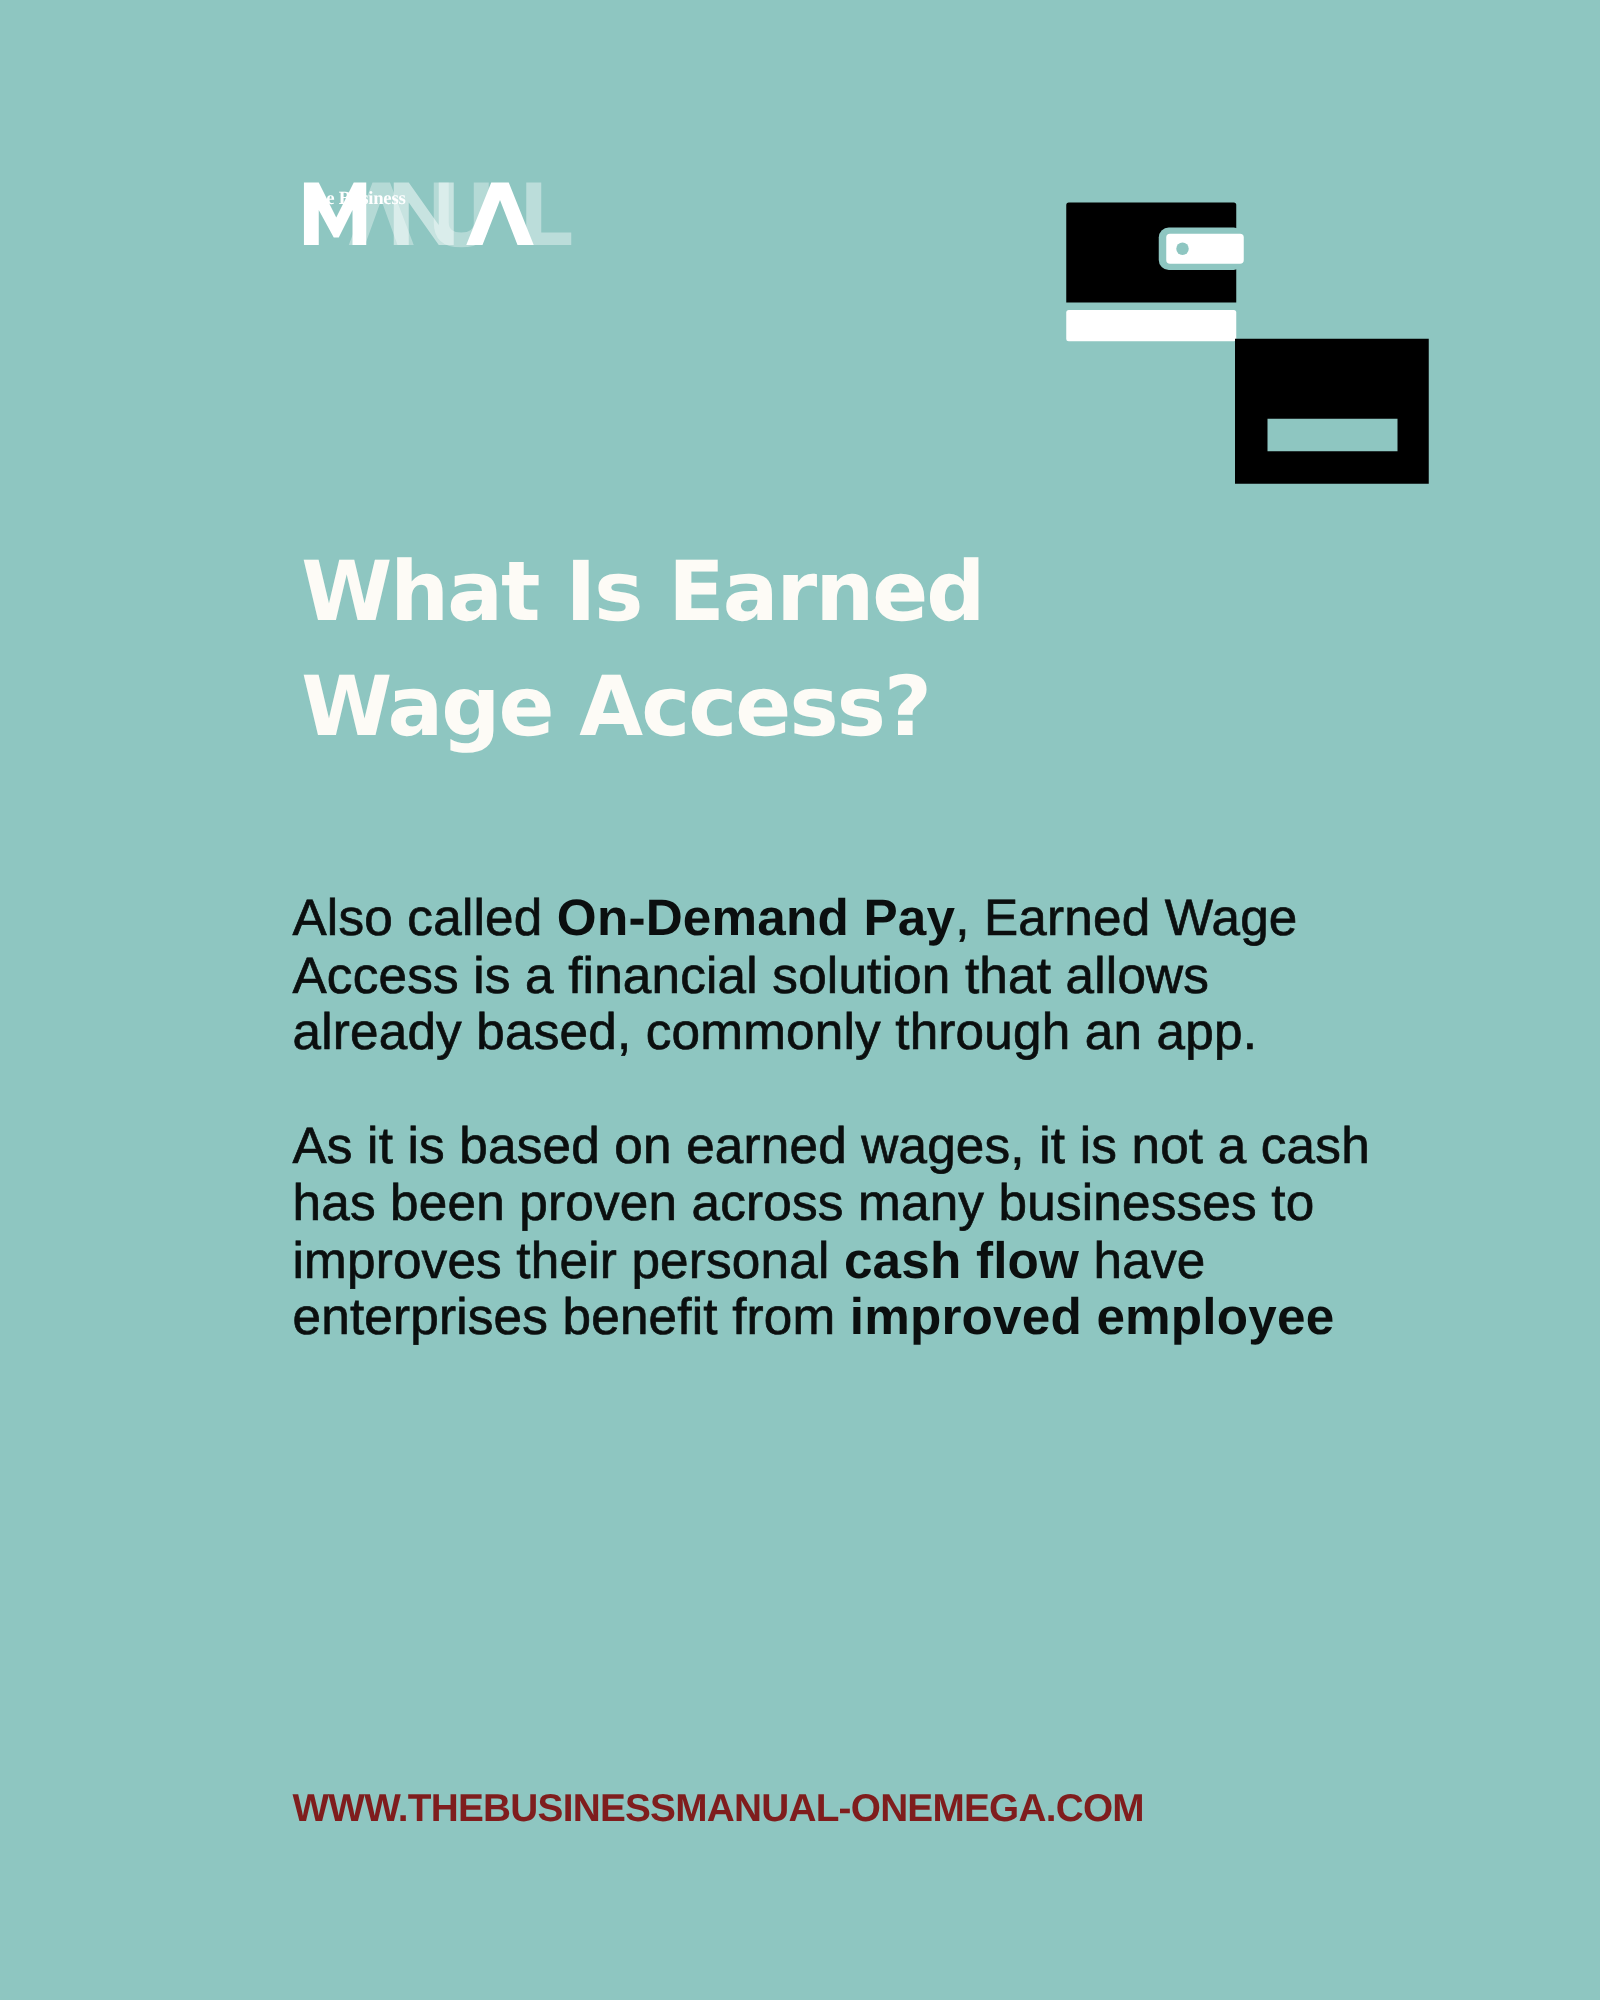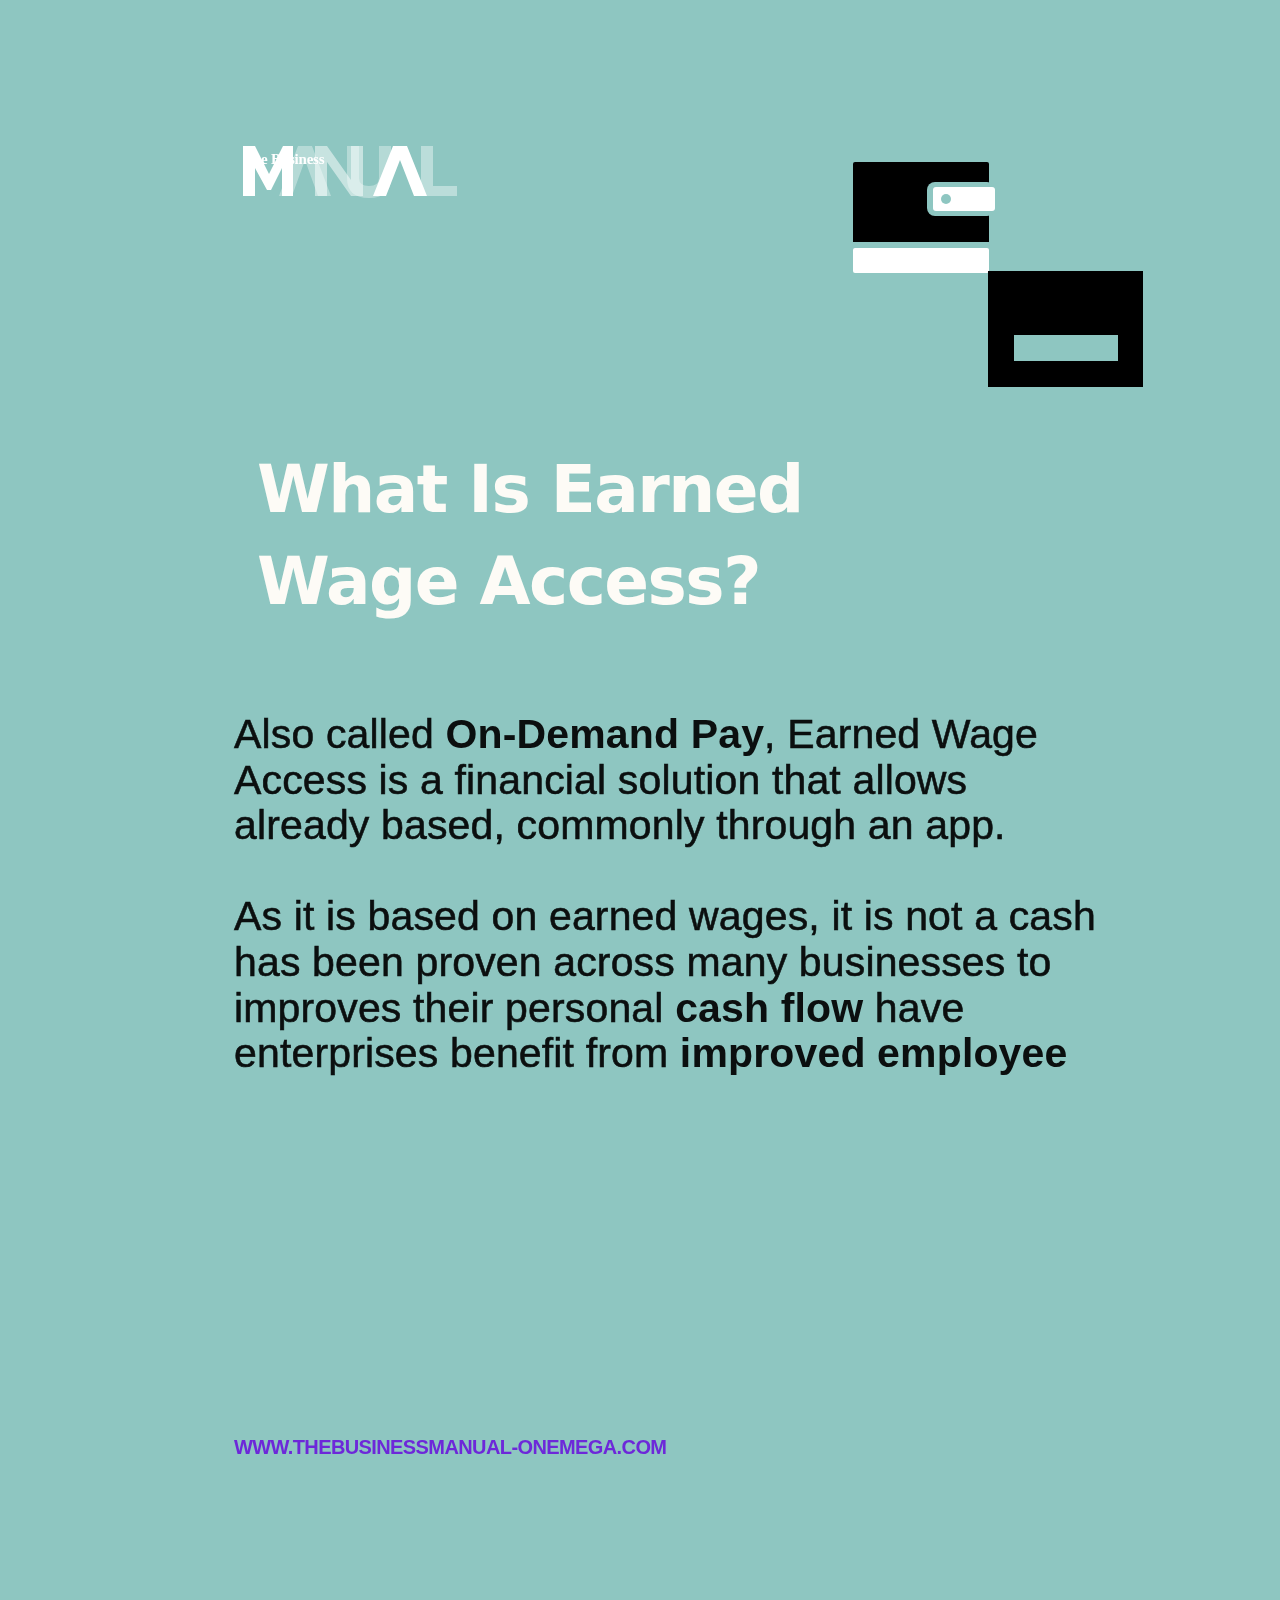--- a/index.html
+++ b/index.html
@@ -51,21 +51,21 @@
       top: 158px;
       width: 300px;
       height: 235px;
     }
 
     
     .title {
       position: absolute;
       left: 241px;
       top: 428px;
-      margin: 16px;
+      margin: 0;
       font-family: "DejaVu Sans", "Liberation Sans", sans-serif;
       font-weight: bold;
       font-size: 66px;
       line-height: 92px;
       color: #fdfbf6;
       letter-spacing: -1.5px;
       white-space: nowrap;
     }
     .title .line { display: block; }
 
@@ -87,23 +87,23 @@
     .seg-bold { font-weight: 900; }
     .seg-reg { font-weight: normal; -webkit-text-stroke: 0.55px #0b0f0f; }
 
     
     .footer-url {
       position: absolute;
       left: 234px;
       top: 1432px;
       font-family: "Liberation Sans", "DejaVu Sans", sans-serif;
       font-weight: bold;
-      font-size: 20px;
+      font-size: 31px;
       line-height: 30px;
-      color: #6d28d9;
+      color: #7f1d1d;
       letter-spacing: -0.6px;
       white-space: nowrap;
       text-decoration: none;
     }
   </style>
 </head>
 <body>
 
 <div class="logo">
   <div class="logo-kicker">The Business</div>

